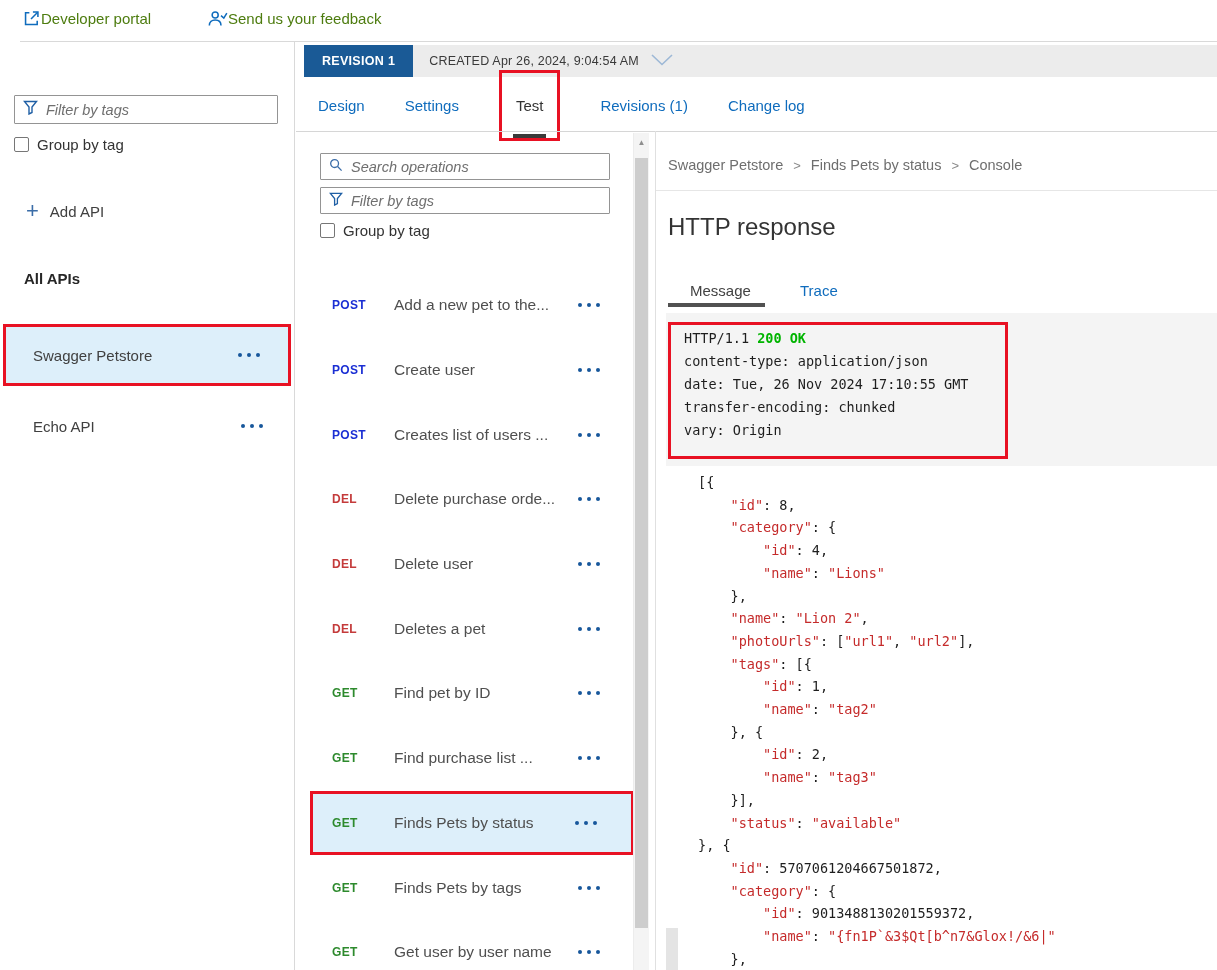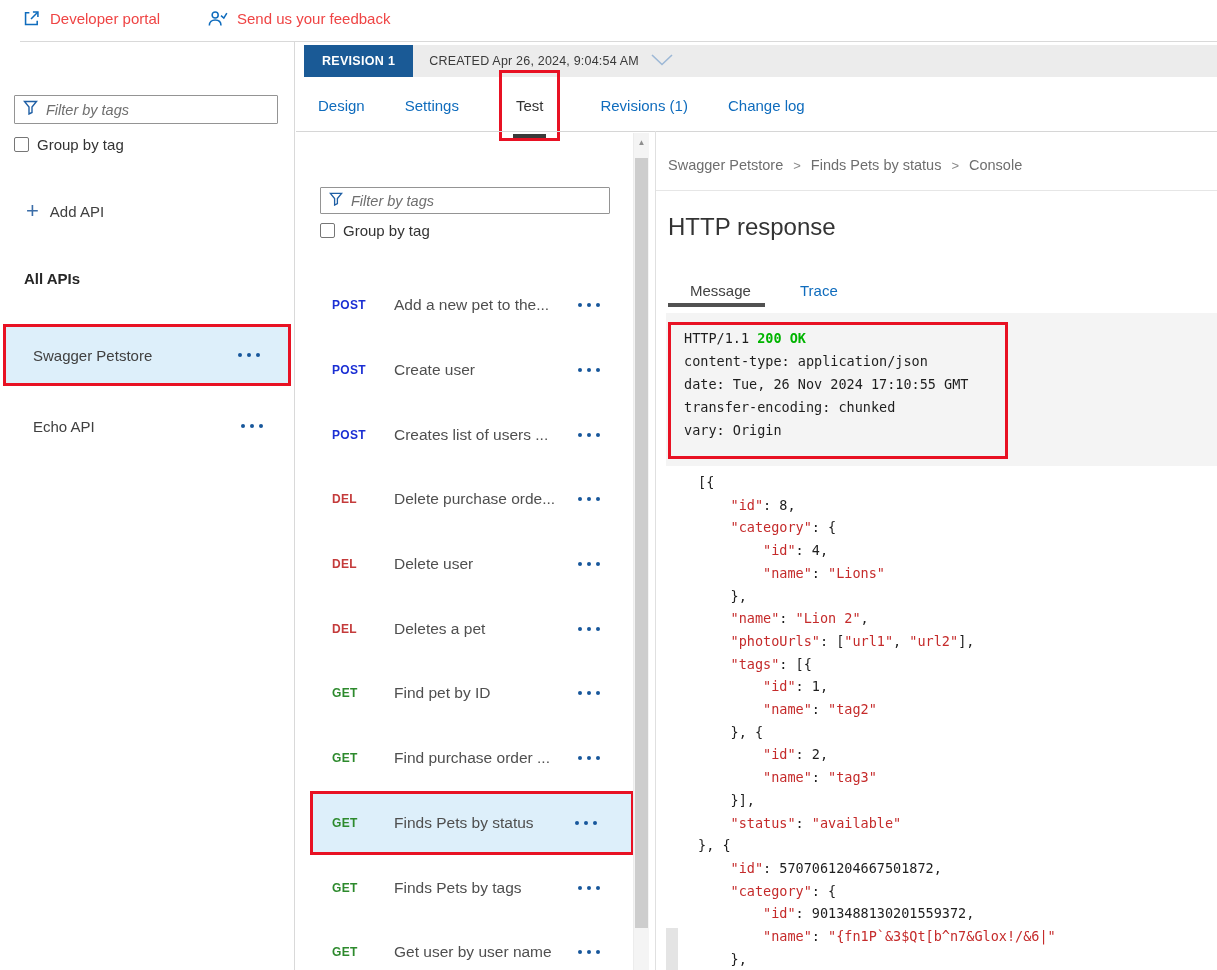--- a/index.html
+++ b/index.html
@@ -13,21 +13,21 @@
     --selected-row-bg:#ddeffa;
     --revision-badge-bg:#1a5a96;
   }
   html,body{margin:0;padding:0;background:#fff;}
   body{font-family:"Liberation Sans",sans-serif;color:#3b3b3b;}
   #screen{position:relative;width:1217px;height:970px;overflow:hidden;background:#fff;}
   .hline{position:absolute;height:1px;background:#d9d9d9;}
   .vline{position:absolute;width:1px;background:#e0e0e0;}
 
   
-  .topbar-link{position:absolute;top:9px;display:flex;align-items:center;gap:9px;font-size:15px;color:#ef4444;cursor:pointer;}
+  .topbar-link{position:absolute;top:9px;display:flex;align-items:center;font-size:15px;color:#4d7c0f;cursor:pointer;}
   .topbar-link svg{display:block;}
 
   
   .search-box{position:absolute;display:flex;align-items:center;gap:8px;border:1px solid #949494;background:#fff;padding:0 8px;border-radius:1px;}
   .search-box input{border:none;outline:none;flex:1;font-size:14.5px;font-family:"Liberation Sans",sans-serif;color:#333;background:transparent;padding:0;}
   .search-box input::placeholder{font-style:italic;color:#6f6f6f;}
   .cb-row{position:absolute;display:flex;align-items:center;gap:8px;font-size:15px;color:#333;}
   .cb{width:13px;height:13px;border:1px solid #767676;background:#fff;border-radius:2px;}
 
   
@@ -171,20 +171,29 @@
 
   <div class="main-tabs" id="main-tabs">
       <div class="tab"><span>Design</span></div>
       <div class="tab"><span>Settings</span></div>
       <div class="tab active annotated"><span>Test</span><span class="underline"></span></div>
       <div class="tab"><span>Revisions (1)</span></div>
       <div class="tab"><span>Change log</span></div>
     </div>
   <div class="hline" style="left:296px;top:131px;width:921px;background:#d6d6d6;"></div>
 
+  <div class="search-box" style="left:320px;top:153px;width:272px;height:25px;">
+    <span>
+      <svg width="14" height="14" viewBox="0 0 15 15">
+          <circle cx="6" cy="6" r="4.2" fill="none" stroke="#3b6da8" stroke-width="1.4"></circle>
+          <path d="M9.2 9.2 L13.5 13.5" stroke="#3b6da8" stroke-width="1.4"></path>
+        </svg>
+    </span>
+    <input type="text" placeholder="Search operations" style="">
+  </div>
   <div class="search-box" style="left:320px;top:187px;width:272px;height:25px;">
     <span>
       <svg width="14" height="14" viewBox="0 0 15 15">
           <path d="M1.5 1.5 H13.5 L9 7 V12.5 L6 14 V7 Z" fill="none" stroke="#1f5fa5" stroke-width="1.4"></path>
         </svg>
     </span>
     <input type="text" placeholder="Filter by tags" style="">
   </div>
   <div class="cb-row" style="left:320px;top:222px;">
     <span class="cb"></span>
@@ -249,21 +258,21 @@
         <span class="op-method m-GET">GET</span>
         <span class="op-label">Find pet by ID</span>
         <span class="dots">
           <i></i>
           <i></i>
           <i></i>
         </span>
       </div>
       <div class="op-row">
         <span class="op-method m-GET">GET</span>
-        <span class="op-label">Find purchase order ...</span>
+        <span class="op-label">Find purchase list ...</span>
         <span class="dots">
           <i></i>
           <i></i>
           <i></i>
         </span>
       </div>
       <div class="op-row selected annotated">
         <span class="op-method m-GET">GET</span>
         <span class="op-label">Finds Pets by status</span>
         <span class="dots">

